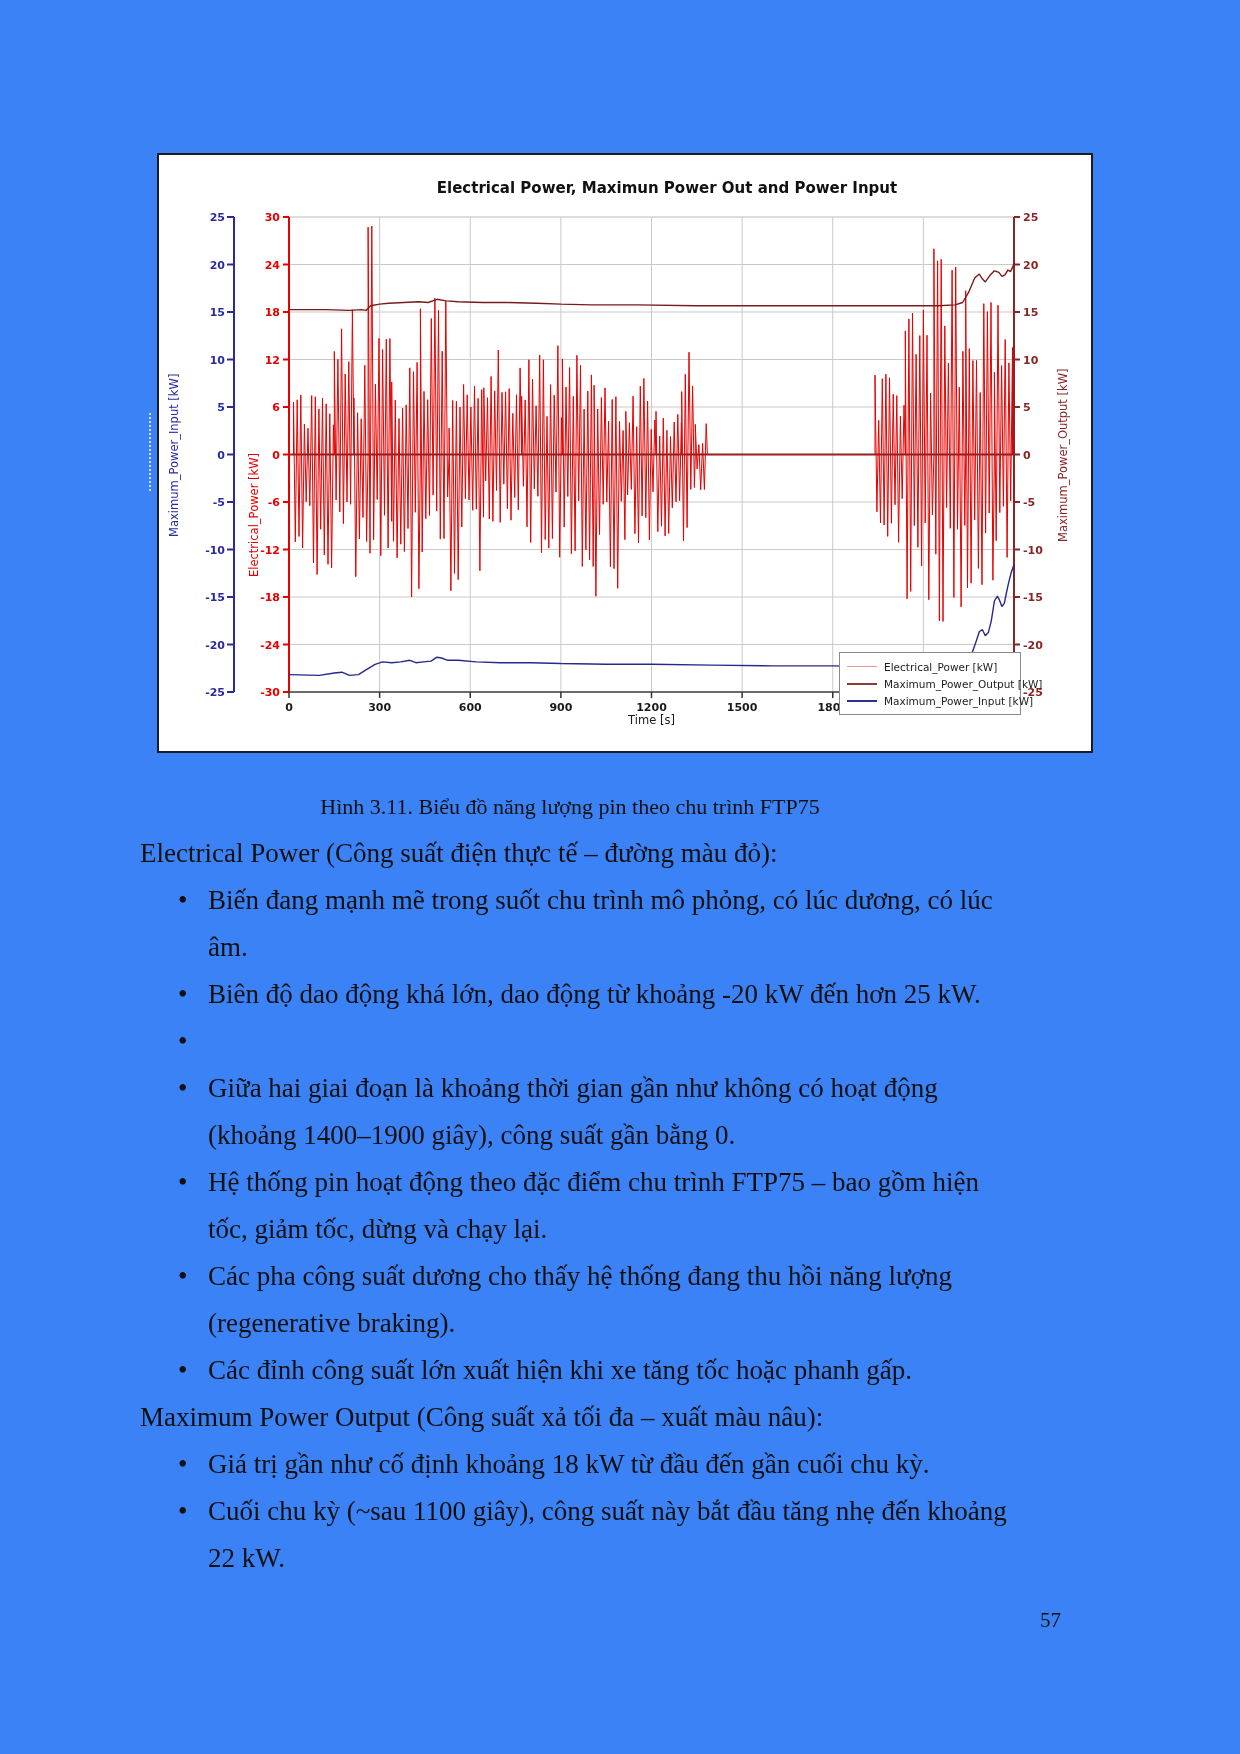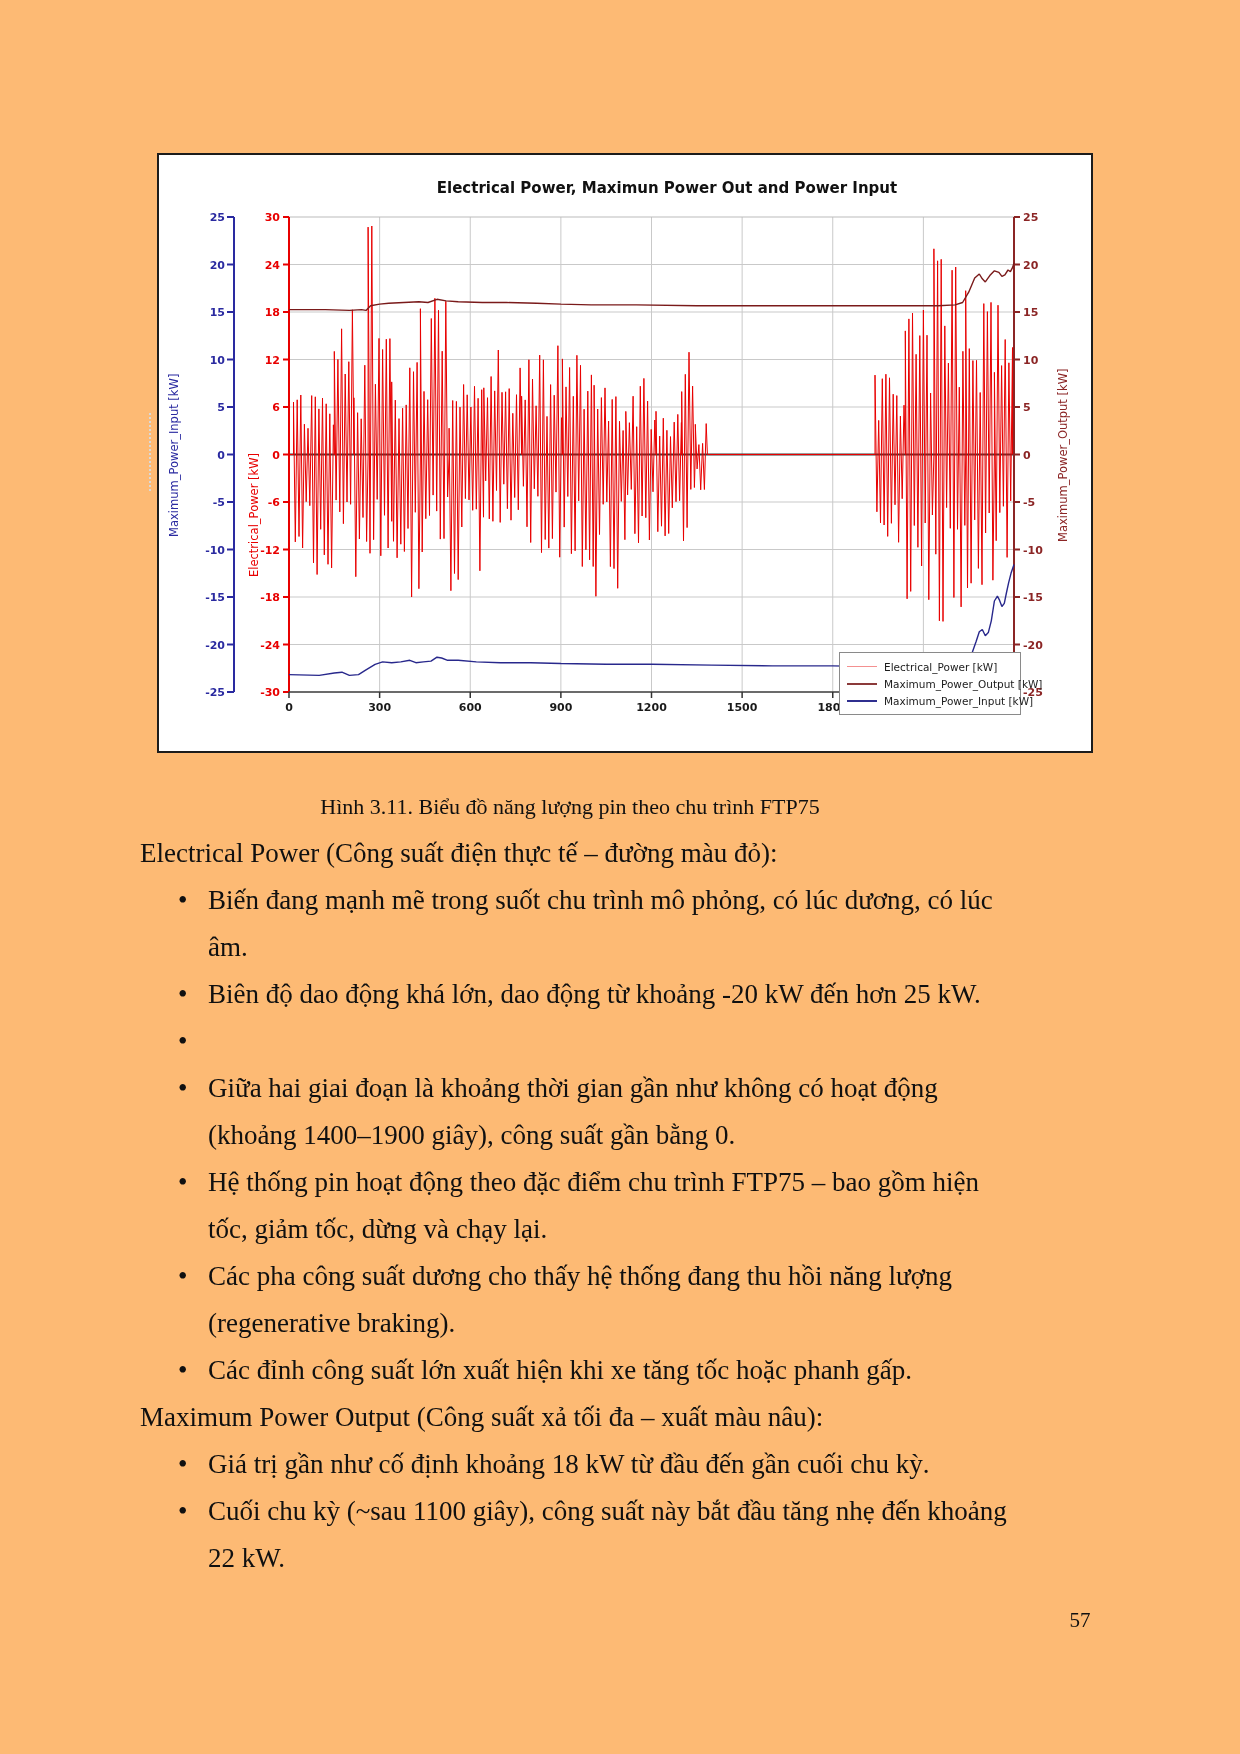--- a/index.html
+++ b/index.html
@@ -1,16 +1,16 @@
 <!DOCTYPE html>
 <html><head>
 <meta charset="utf-8">
 <style>
   html,body{margin:0;padding:0;background:#ffffff;}
-  .page{position:relative;width:1240px;height:1754px;background:#fdba74;overflow:hidden;
+  .page{position:relative;width:1240px;height:1754px;background:#3b82f6;overflow:hidden;
         font-family:"Liberation Serif","DejaVu Serif",serif;color:#101010;}
 
   
   .chart-frame{position:absolute;left:157px;top:153px;width:936px;height:600px;
                border:2px solid #1c1c1c;background:#ffffff;box-sizing:border-box;}
   .chart-title{position:absolute;left:130px;top:24px;width:756px;text-align:center;
                font-family:"DejaVu Sans","Liberation Sans",sans-serif;
                font-weight:bold;font-size:15px;color:#111111;}
   .chart-svg{position:absolute;left:0;top:0;}
   .vtitle{position:absolute;writing-mode:vertical-rl;transform:rotate(180deg);
@@ -30,21 +30,21 @@
                   border-left:2px dotted #d9d9d9;}
 
   
   .caption{position:absolute;left:140px;top:783px;width:860px;text-align:center;
            font-size:22px;line-height:47px;}
   .body-text{position:absolute;left:140px;top:830px;width:900px;font-size:27px;line-height:47px;}
   .sec-heading{margin:0;}
   .bullet{display:flex;margin:0;}
   .bullet .dot{flex:0 0 aupx;width:30px;margin-left:38px;text-align:left;}
   .bullet .txt{flex:1;max-width:800px;}
-  .page-number{position:absolute;left:1040px;top:1608px;width:80px;text-align:center;
+  .page-number{position:absolute;left:1040px;top:1608px;width:80px;text-align:left;
                font-size:21px;}
 </style>
 </head>
 <body>
 
 <div class="page">
 
   <div class="chart-frame">
     <div class="chart-title">Electrical Power, Maximun Power Out and Power Input</div>
     <svg id="plot" class="chart-svg" width="932" height="596" viewBox="0 0 932 596">
@@ -151,20 +151,21 @@
         <text x="673.75" y="556" text-anchor="middle" fill="#1a1a1a" font-family="DejaVu Sans, Liberation Sans, sans-serif" font-size="11" font-weight="bold">1800</text>
         <line x1="764.375" y1="537" x2="764.375" y2="543" stroke="#333" stroke-width="1.5"></line>
         <text x="764.375" y="556" text-anchor="middle" fill="#1a1a1a" font-family="DejaVu Sans, Liberation Sans, sans-serif" font-size="11" font-weight="bold">2100</text>
         <polyline points="130.0,299.5 134.5,299.5 134.5,247.1 136.3,386.9 138.2,244.8 140.0,381.5 141.8,240.0 143.6,393.0 145.4,269.2 147.2,346.7 149.0,273.3 150.8,350.7 152.7,240.6 154.5,407.9 156.3,241.8 158.1,419.5 159.9,253.9 161.7,374.3 163.5,243.1 165.3,399.9 167.2,248.8 169.0,409.3 170.8,258.8 172.6,412.9 174.4,269.8 175.3,299.5 175.3,299.5 175.3,196.4 177.1,345.1 178.9,204.4 180.8,356.9 182.6,173.8 184.4,368.7 186.2,219.0 188.0,347.0 189.8,206.7 191.6,349.3 193.4,154.8 194.9,299.5 194.9,299.5 194.9,242.8 196.8,421.7 198.6,257.7 200.4,384.0 202.2,263.8 204.0,362.5 205.8,210.2 207.6,386.5 209.1,299.5 209.1,299.5 209.1,72.1 211.0,398.3 212.8,71.0 214.6,384.7 216.4,229.2 218.2,344.4 220.0,183.4 221.8,400.8 223.6,194.5 225.5,360.3 227.3,184.2 229.1,393.0 230.9,183.6 232.7,366.3 232.7,299.5 232.7,299.5 232.7,226.9 234.5,386.3 236.3,245.1 238.1,402.8 240.0,263.6 241.8,389.2 243.6,253.2 245.4,396.5 247.2,249.9 249.0,373.5 250.8,212.8 252.6,442.0 254.5,216.7 256.3,357.3 258.1,207.4 259.9,433.7 261.4,299.5 261.4,299.5 261.4,153.7 263.2,397.0 265.0,236.4 266.8,363.7 268.7,244.7 270.5,360.5 272.3,163.5 274.1,340.1 275.9,143.3 277.7,356.1 279.5,155.3 281.3,384.1 283.2,196.2 285.0,383.6 286.8,146.3 288.6,342.0 290.1,299.5 290.1,299.5 290.1,273.2 291.9,435.7 293.7,245.5 295.5,418.5 297.4,246.4 299.2,424.6 301.0,252.1 302.8,372.0 304.6,229.5 306.4,343.6 308.2,239.8 310.0,344.9 311.9,252.0 313.7,355.3 315.5,231.3 317.3,354.2 319.1,243.3 320.9,415.8 322.7,234.7 324.5,362.2 324.8,299.5 324.8,299.5 324.8,232.8 326.7,325.9 328.5,242.7 330.3,363.9 332.1,221.5 333.9,366.3 335.7,235.9 337.5,335.5 339.3,195.0 341.2,367.4 343.0,237.3 344.8,329.2 346.6,236.8 348.4,353.7 350.2,233.6 352.0,365.2 353.8,258.3 355.7,342.5 357.5,239.7 359.3,354.8 361.1,212.9 362.6,299.5 362.6,299.5 362.6,241.2 364.4,331.3 366.2,244.9 368.0,371.8 369.9,204.7 371.7,387.5 373.5,224.0 375.3,333.8 377.1,250.8 378.9,341.3 380.7,200.1 382.5,397.6 384.4,204.8 386.2,384.5 388.0,261.4 389.8,393.1 391.6,229.6 393.4,383.6 395.2,240.2 397.0,337.1 398.9,190.7 400.7,402.2 402.5,262.7 403.4,299.5 403.4,299.5 403.4,203.9 405.2,372.1 407.0,231.9 408.8,341.5 410.6,212.5 412.4,398.7 414.3,241.3 416.1,395.8 417.9,200.3 419.7,345.9 421.5,210.3 423.3,411.5 425.1,254.2 426.9,394.8 428.8,236.1 430.6,404.8 432.4,219.9 434.2,411.5 435.1,299.5 435.1,299.5 435.1,230.2 436.9,441.3 438.7,254.0 440.5,379.5 442.4,242.6 444.2,349.3 446.0,232.9 447.8,346.9 449.6,266.1 451.4,411.6 453.2,244.4 455.0,413.6 456.9,241.6 458.7,433.3 460.5,266.3 462.3,346.4 464.1,275.5 465.9,384.7 466.8,299.5 466.8,299.5 466.8,256.4 468.6,339.9 470.4,267.7 472.3,334.4 474.1,241.2 475.9,378.7 477.7,271.7 479.5,387.8 481.3,231.2 483.1,361.0 484.9,223.4 486.8,362.7 488.6,246.1 490.4,385.0 492.2,274.4 494.0,336.8 495.8,265.0 497.0,299.5 497.0,299.5 497.0,256.3 498.8,376.7 500.7,281.1 502.5,371.2 504.3,263.2 506.1,380.9 507.9,275.3 509.7,378.5 511.5,281.6 513.3,352.8 515.2,267.1 517.0,346.7 518.8,259.4 520.6,345.7 522.4,267.5 522.7,299.5 522.7,299.5 522.7,236.6 524.5,385.9 526.3,219.3 528.1,372.6 530.0,197.2 531.8,334.4 533.6,231.1 535.4,332.5 536.3,299.5 536.3,299.5 536.3,269.3 538.1,313.9 539.9,289.6 541.7,334.8 543.6,288.4 545.4,334.5 547.2,268.6 548.4,299.5 716.0,299.5 716.0,220.1 717.9,356.8 719.7,265.4 721.5,367.9 723.3,223.7 725.1,370.0 726.9,219.2 728.7,381.4 730.5,222.8 732.4,368.3 734.2,239.2 736.0,349.8 737.8,240.6 739.6,387.3 741.4,261.1 743.2,343.7 745.0,250.2 746.3,299.5 746.3,299.5 746.3,175.9 748.1,443.8 749.9,163.9 751.7,436.4 753.5,158.0 755.3,370.5 757.1,199.3 758.9,392.3 760.8,180.6 762.6,411.0 764.4,155.0 766.2,368.0 768.0,180.2 769.8,444.7 771.6,238.0 773.4,360.0 774.9,299.5 774.9,299.5 774.9,93.8 776.8,399.2 778.6,105.8 780.4,465.8 782.2,104.3 784.0,466.4 785.8,170.9 787.6,352.6 789.4,208.1 791.3,373.3 793.1,115.2 794.9,442.5 796.7,112.0 798.5,374.3 800.3,232.2 802.1,451.9 803.9,196.3 805.8,370.4 806.7,299.5 806.7,299.5 806.7,135.7 808.5,433.0 810.3,193.6 812.1,428.2 813.9,205.6 815.7,364.9 817.5,205.4 819.4,413.4 821.2,237.5 823.0,429.7 824.8,148.6 826.6,378.0 828.4,156.6 830.2,358.0 832.0,147.4 833.9,425.2 835.4,299.5 835.4,299.5 835.4,217.3 837.2,385.7 839.0,150.2 840.8,357.6 842.6,210.6 844.4,351.3 846.2,184.5 848.1,402.4 849.9,207.8 851.7,345.9 853.5,192.5 853.5,299.5" fill="none" stroke="#e80000" stroke-width="1" stroke-linejoin="bevel"></polyline>
         <polyline points="130.0,154.6 166.3,154.6 190.4,155.4 202.5,154.6 207.0,155.4 211.6,150.7 220.6,149.1 229.7,148.3 244.8,147.5 259.9,146.7 269.0,147.5 278.0,144.3 287.1,145.9 299.2,146.7 323.3,147.5 347.5,147.5 377.7,148.3 401.9,149.1 432.1,149.9 477.4,149.9 537.8,150.7 613.3,150.7 688.9,150.7 749.3,150.7 779.5,150.7 796.1,149.9 803.6,147.5 809.7,137.2 815.7,123.0 820.3,119.0 823.3,123.8 826.3,126.9 830.8,120.6 835.4,115.8 839.9,117.4 842.9,121.4 845.9,119.8 849.0,115.0 851.4,116.6 853.5,112.7 855.0,107.9" fill="none" stroke="#7a1a1a" stroke-width="1.4" stroke-linejoin="bevel"></polyline>
         <polyline points="130.0,519.6 160.2,520.4 175.3,518.0 182.9,517.2 190.4,520.4 199.5,519.6 207.0,514.8 216.1,509.3 223.6,506.9 232.7,507.7 241.8,506.9 250.8,505.3 256.9,507.7 264.4,506.9 272.0,506.1 278.0,502.2 282.6,503.0 288.6,505.3 299.2,505.3 317.3,506.9 341.5,507.7 371.7,507.7 401.9,508.5 447.2,509.3 492.5,509.3 552.9,510.1 613.3,510.9 673.8,510.9 719.1,511.7 749.3,512.5 770.4,510.9 785.5,511.7 797.6,512.5 806.7,509.3 812.7,499.0 817.2,486.3 820.3,476.8 823.3,474.5 826.3,480.8 829.3,477.6 832.3,465.8 835.4,446.0 838.4,441.2 840.5,445.2 842.9,451.5 845.3,448.3 847.4,438.0 849.6,427.8 852.0,418.3 855.0,409.5" fill="none" stroke="#28288c" stroke-width="1.4" stroke-linejoin="bevel"></polyline>
       </svg>
     <div class="vtitle blue">Maximum_Power_Input [kW]</div>
     <div class="vtitle red">Electrical_Power [kW]</div>
     <div class="vtitle maroon">Maximum_Power_Output [kW]</div>
+    <div class="time-label">Time [s]</div>
 
     <div class="legend">
       <div class="legend-row">
         <span class="legend-line" style="border-top:1px solid #f49090;"></span>
         <span class="legend-text">Electrical_Power [kW]</span>
       </div>
       <div class="legend-row">
         <span class="legend-line" style="border-top:2px solid #8b3a3a;"></span>
         <span class="legend-text">Maximum_Power_Output [kW]</span>
       </div>

